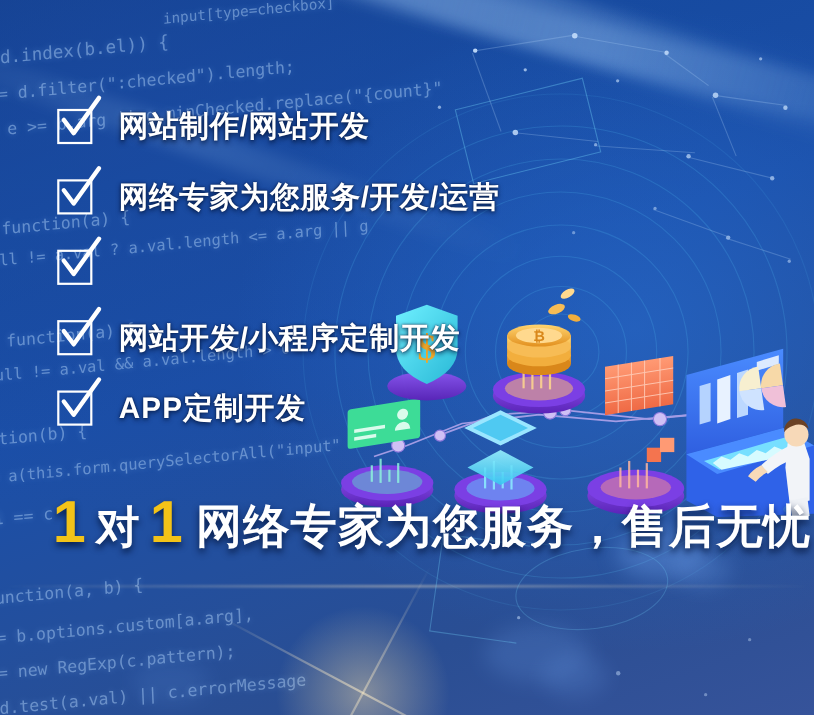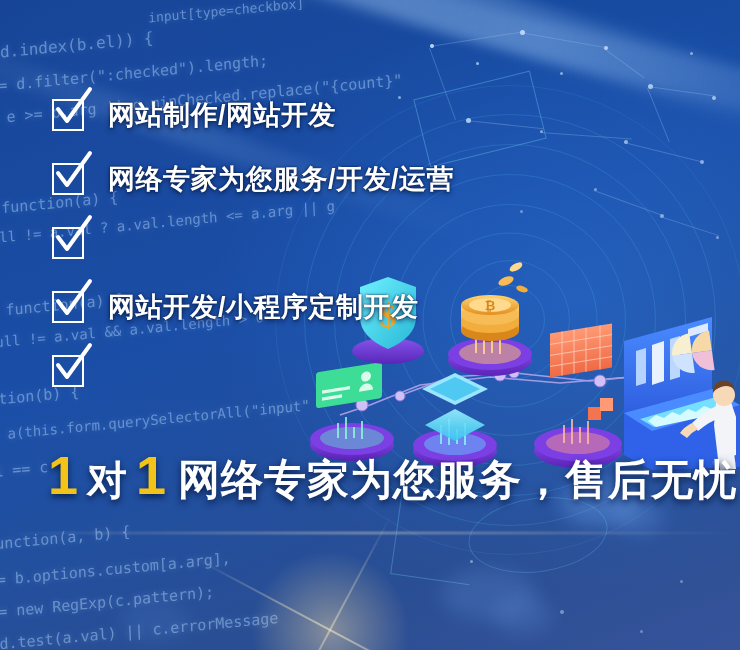--- a/index.html
+++ b/index.html
@@ -340,20 +340,21 @@
           </svg>
       </span>
       <span class="rowtext">网站开发/小程序定制开发</span>
     </div>
     <div class="row r5">
       <span class="chk">
         <svg viewBox="0 0 42 46">
             <path d="M6,22 L15,34 L38,2" fill="none" stroke="#ffffff" stroke-width="4" stroke-linecap="round" stroke-linejoin="round"></path>
           </svg>
       </span>
+      <span class="rowtext">APP定制开发</span>
     </div>
   </div>
 
   <div class="headline">
     <span class="hl-num">1</span>
     <span class="hl-mid">对</span>
     <span class="hl-num">1</span>
     <span class="hl-text">网络专家为您服务，售后无忧！</span>
   </div>
 

